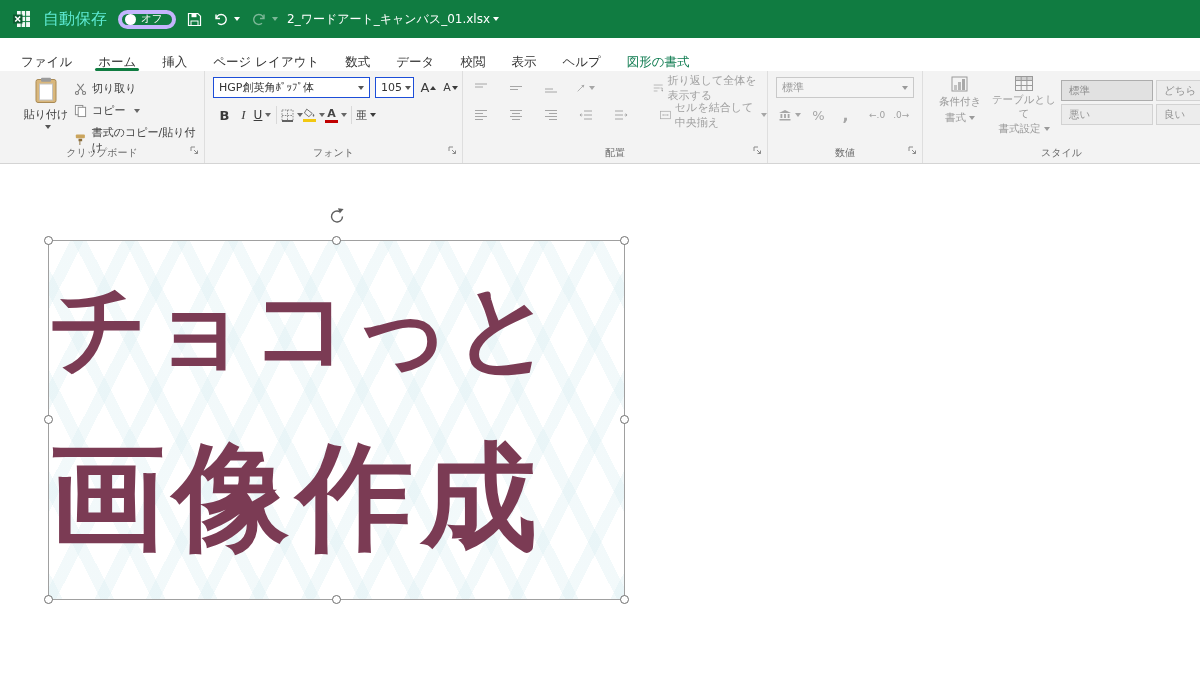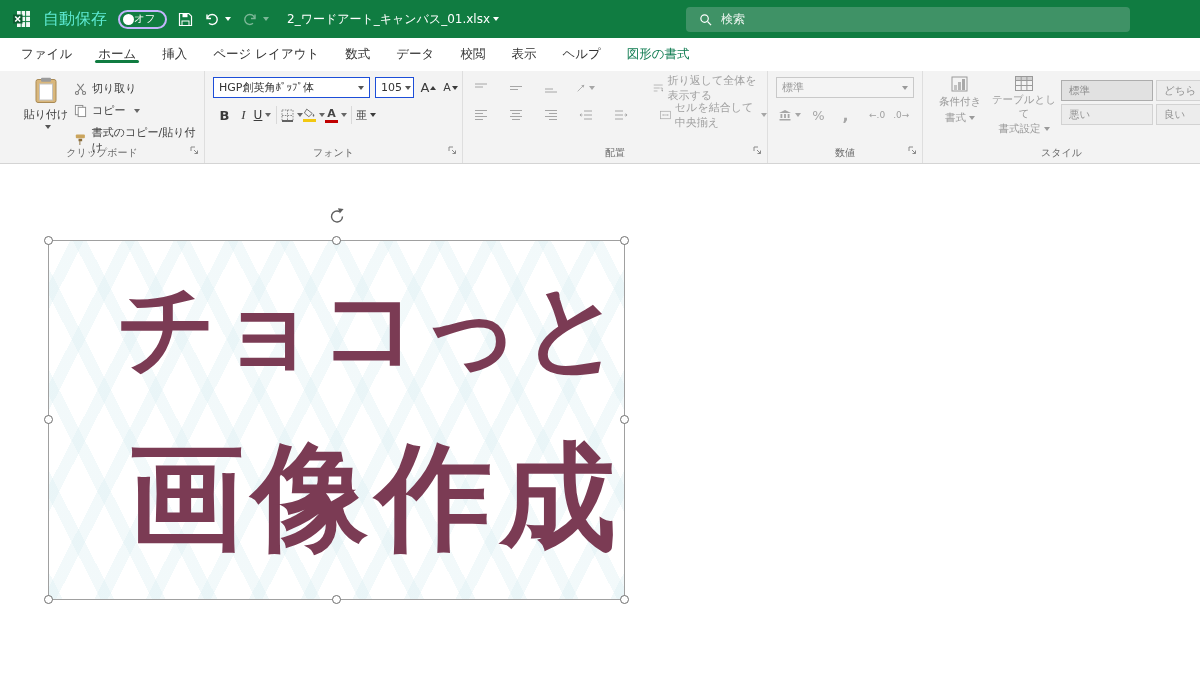--- a/index.html
+++ b/index.html
@@ -3,33 +3,33 @@
 <meta charset="utf-8">
 <style>
   *{box-sizing:border-box;margin:0;padding:0}
   html,body{width:1200px;height:675px;overflow:hidden}
   body{font-family:"DejaVu Sans","Liberation Sans",sans-serif;background:#fff;position:relative;font-size:12px;color:#333}
 
   
   .titlebar{position:absolute;top:0;left:0;width:1200px;height:38px;background:#107c41;display:flex;align-items:center;color:#fff}
   .tb-left{display:flex;align-items:center;gap:11px;padding-left:12px}
   .tb-txt{font-size:16px;color:#5eead4}
-  .pill{display:flex;align-items:center;border:2px solid #c4b5fd;border-radius:10px;height:19px;padding:0 9px 0 3px;cursor:pointer}
+  .pill{display:flex;align-items:center;gap:5px;border:4px solid #c4b5fd;border-radius:10px;height:19px;padding:0 9px 0 3px;cursor:pointer}
   .knob{width:11px;height:11px;border-radius:50%;background:#fff}
   .pill span{font-size:10.5px}
   .tb-btn{display:flex;align-items:center;gap:2px;cursor:pointer}
   .dim{opacity:.45}
   .chv{display:inline-block;width:0;height:0;border-left:3.5px solid transparent;border-right:3.5px solid transparent;border-top:4px solid currentColor;margin-left:3px;vertical-align:middle}
   .caret-up{border-top:none;border-bottom:4px solid currentColor}
   .doc-title{position:absolute;left:287px;top:0;height:38px;display:flex;align-items:center;font-size:12px;cursor:pointer}
   .searchbox{position:absolute;left:686px;top:7px;width:444px;height:25px;background:#3f9266;border-radius:4px;display:flex;align-items:center;gap:9px;padding-left:13px;cursor:pointer}
   .searchbox span{font-size:12px;color:#eef6f1}
 
   
-  .tabsrow{position:absolute;top:38px;left:0;width:1200px;height:33px;background:#fff;display:flex;align-items:center;padding-left:8px}
+  .tabsrow{position:absolute;top:38px;left:0;width:1200px;height:33px;background:#fff;display:flex;align-items:flex-end;padding-left:8px}
   .tab{padding:0 13px;display:flex;align-items:center;font-size:12.5px;color:#333;cursor:pointer;position:relative}
   .tab.active::after{content:"";position:absolute;left:10px;right:10px;bottom:0;height:3px;background:#107c41;border-radius:2px}
   .tab.contextual{color:#0e7b50}
 
   
   .ribbon{position:absolute;top:71px;left:0;width:1200px;height:93px;background:#f3f3f3;border-bottom:1px solid #d4d4d4}
   .group{position:absolute;top:0;height:92px;border-right:1px solid #dedede}
   .glabel{position:absolute;bottom:3px;left:0;right:0;text-align:center;font-size:10px;color:#6a6a6a}
   .launcher{position:absolute;right:5px;bottom:5px;cursor:pointer;color:#8a8a8a}
   .vsep{width:1px;height:18px;background:#d9d9d9;margin:0 4px}
@@ -67,21 +67,21 @@
   .chip.sel{background:#e1e1e1;border-color:#adadad}
 
   
   .canvas{position:absolute;top:165px;left:0;width:1200px;height:510px;background:#fff}
   .selbox{position:absolute;left:48px;top:75px;width:577px;height:360px;border:1px solid #a0a0a0;cursor:move;
     background-image:
       repeating-linear-gradient(63deg, rgba(216,237,241,.33) 0 12px, transparent 12px 46px),
       repeating-linear-gradient(-63deg, rgba(216,237,241,.33) 0 12px, transparent 12px 46px);}
   .h{position:absolute;width:9px;height:9px;background:#fff;border:1px solid #6f6f6f;border-radius:50%;cursor:pointer}
   .rot{position:absolute;left:calc(50% - 9px);top:-34px;cursor:pointer}
-  .wl{position:absolute;left:13px;right:0;text-align:right;font-weight:bold;color:#7b3b54;line-height:1;white-space:nowrap}
+  .wl{position:absolute;left:0;right:0;text-align:left;font-weight:bold;color:#7b3b54;line-height:1;white-space:nowrap}
   .wl1{top:38px;font-size:97px;letter-spacing:2px}
   .wl2{top:198px;font-size:116px;letter-spacing:8px}
 </style>
 </head>
 <body>
 
 <div class="titlebar">
   <div class="tb-left">
     <span class="ic">
       <svg width="20" height="20" viewBox="0 0 20 20">
@@ -114,27 +114,20 @@
       <svg width="16" height="16" viewBox="0 0 16 16">
           <path d="M13 3.5v4H9" fill="none" stroke="#fff" stroke-width="1.4"></path>
           <path d="M12.6 7.2a5 5 0 1 0-1.6 5.1" fill="none" stroke="#fff" stroke-width="1.4"></path>
         </svg>
       <i class="chv"></i>
     </span>
   </div>
   <div class="doc-title">
     <span>2_ワードアート_キャンバス_01.xlsx</span>
     <i class="chv"></i>
-  </div>
-  <div class="searchbox">
-    <svg width="13" height="13" viewBox="0 0 14 14">
-        <circle cx="6" cy="6" r="4" fill="none" stroke="#fff" stroke-width="1.3"></circle>
-        <path d="M9.2 9.2L13 13" stroke="#fff" stroke-width="1.3"></path>
-      </svg>
-    <span>検索</span>
   </div>
 </div>
 
 <div class="tabsrow">
   <div class="tab">ファイル</div>
   <div class="tab active">ホーム</div>
   <div class="tab">挿入</div>
   <div class="tab">ページ レイアウト</div>
   <div class="tab">数式</div>
   <div class="tab">データ</div>

